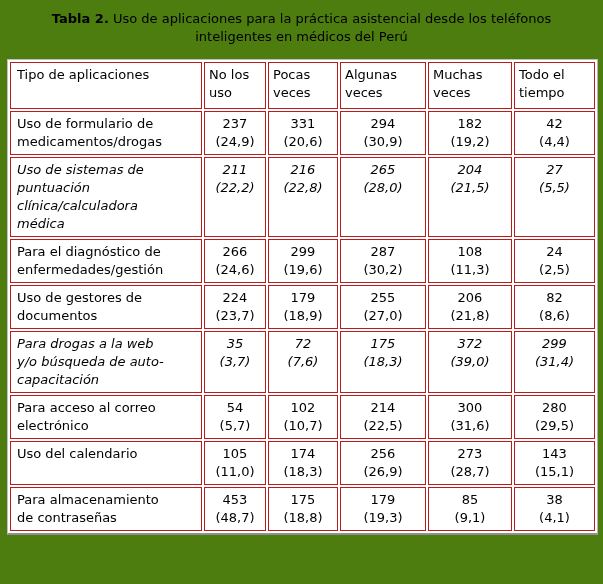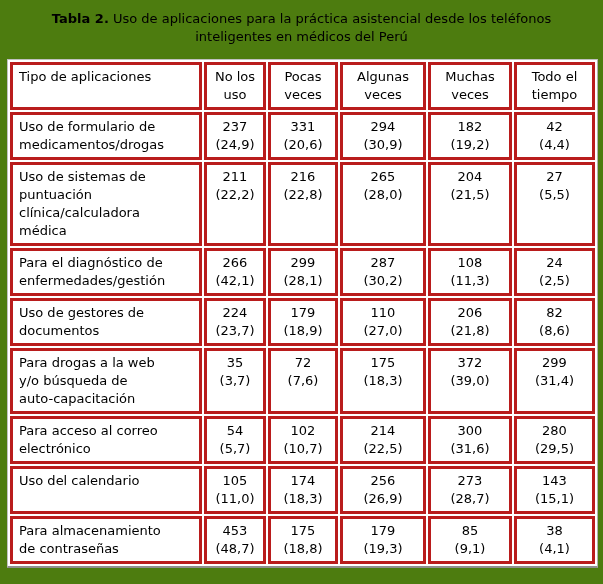--- a/index.html
+++ b/index.html
@@ -30,31 +30,31 @@
     table-layout: fixed;
     width: 589px;
     background: #ffffff;
     border-top: 1px solid #c0c0c0;
     border-left: 1px solid #c0c0c0;
     border-right: 1px solid #b3b3b3;
     border-bottom: 2px solid #8f8f8f;
   }
   th, td {
     box-sizing: border-box;
-    border: 3px solid #b91c1c;
+    border: 1px solid #b91c1c;
     vertical-align: top;
     padding: 3px 4px;
     line-height: 18px;
     font-weight: normal;
     background: #ffffff;
     overflow: hidden;
   }
-  th { text-align: center; height: 47px; }
+  th { text-align: left; height: 47px; }
   td { height: 38px; text-align: center; }
-  tr.tall td { height: 62px; }
+  tr.tall td { height: 62px; font-style: italic; }
   .label-col {
     text-align: left;
     padding: 3px 34px 3px 6px;
   }
 </style>
 </head>
 <body>
 
 <div class="page">
 
@@ -92,32 +92,32 @@
         <td class="label-col">Uso de sistemas de puntuación clínica/calculadora médica</td>
         <td><span>211</span><br><span>(22,2)</span></td>
         <td><span>216</span><br><span>(22,8)</span></td>
         <td><span>265</span><br><span>(28,0)</span></td>
         <td><span>204</span><br><span>(21,5)</span></td>
         <td><span>27</span><br><span>(5,5)</span></td>
       </tr>
 
       <tr>
         <td class="label-col">Para el diagnóstico de enfermedades/gestión</td>
-        <td><span>266</span><br><span>(42,1)</span></td>
-        <td><span>299</span><br><span>(28,1)</span></td>
+        <td><span>266</span><br><span>(24,6)</span></td>
+        <td><span>299</span><br><span>(19,6)</span></td>
         <td><span>287</span><br><span>(30,2)</span></td>
         <td><span>108</span><br><span>(11,3)</span></td>
         <td><span>24</span><br><span>(2,5)</span></td>
       </tr>
 
       <tr>
         <td class="label-col">Uso de gestores de documentos</td>
         <td><span>224</span><br><span>(23,7)</span></td>
         <td><span>179</span><br><span>(18,9)</span></td>
-        <td><span>110</span><br><span>(27,0)</span></td>
+        <td><span>255</span><br><span>(27,0)</span></td>
         <td><span>206</span><br><span>(21,8)</span></td>
         <td><span>82</span><br><span>(8,6)</span></td>
       </tr>
 
       <tr class="tall">
         <td class="label-col">Para drogas a la web y/o búsqueda de auto-capacitación</td>
         <td><span>35</span><br><span>(3,7)</span></td>
         <td><span>72</span><br><span>(7,6)</span></td>
         <td><span>175</span><br><span>(18,3)</span></td>
         <td><span>372</span><br><span>(39,0)</span></td>

